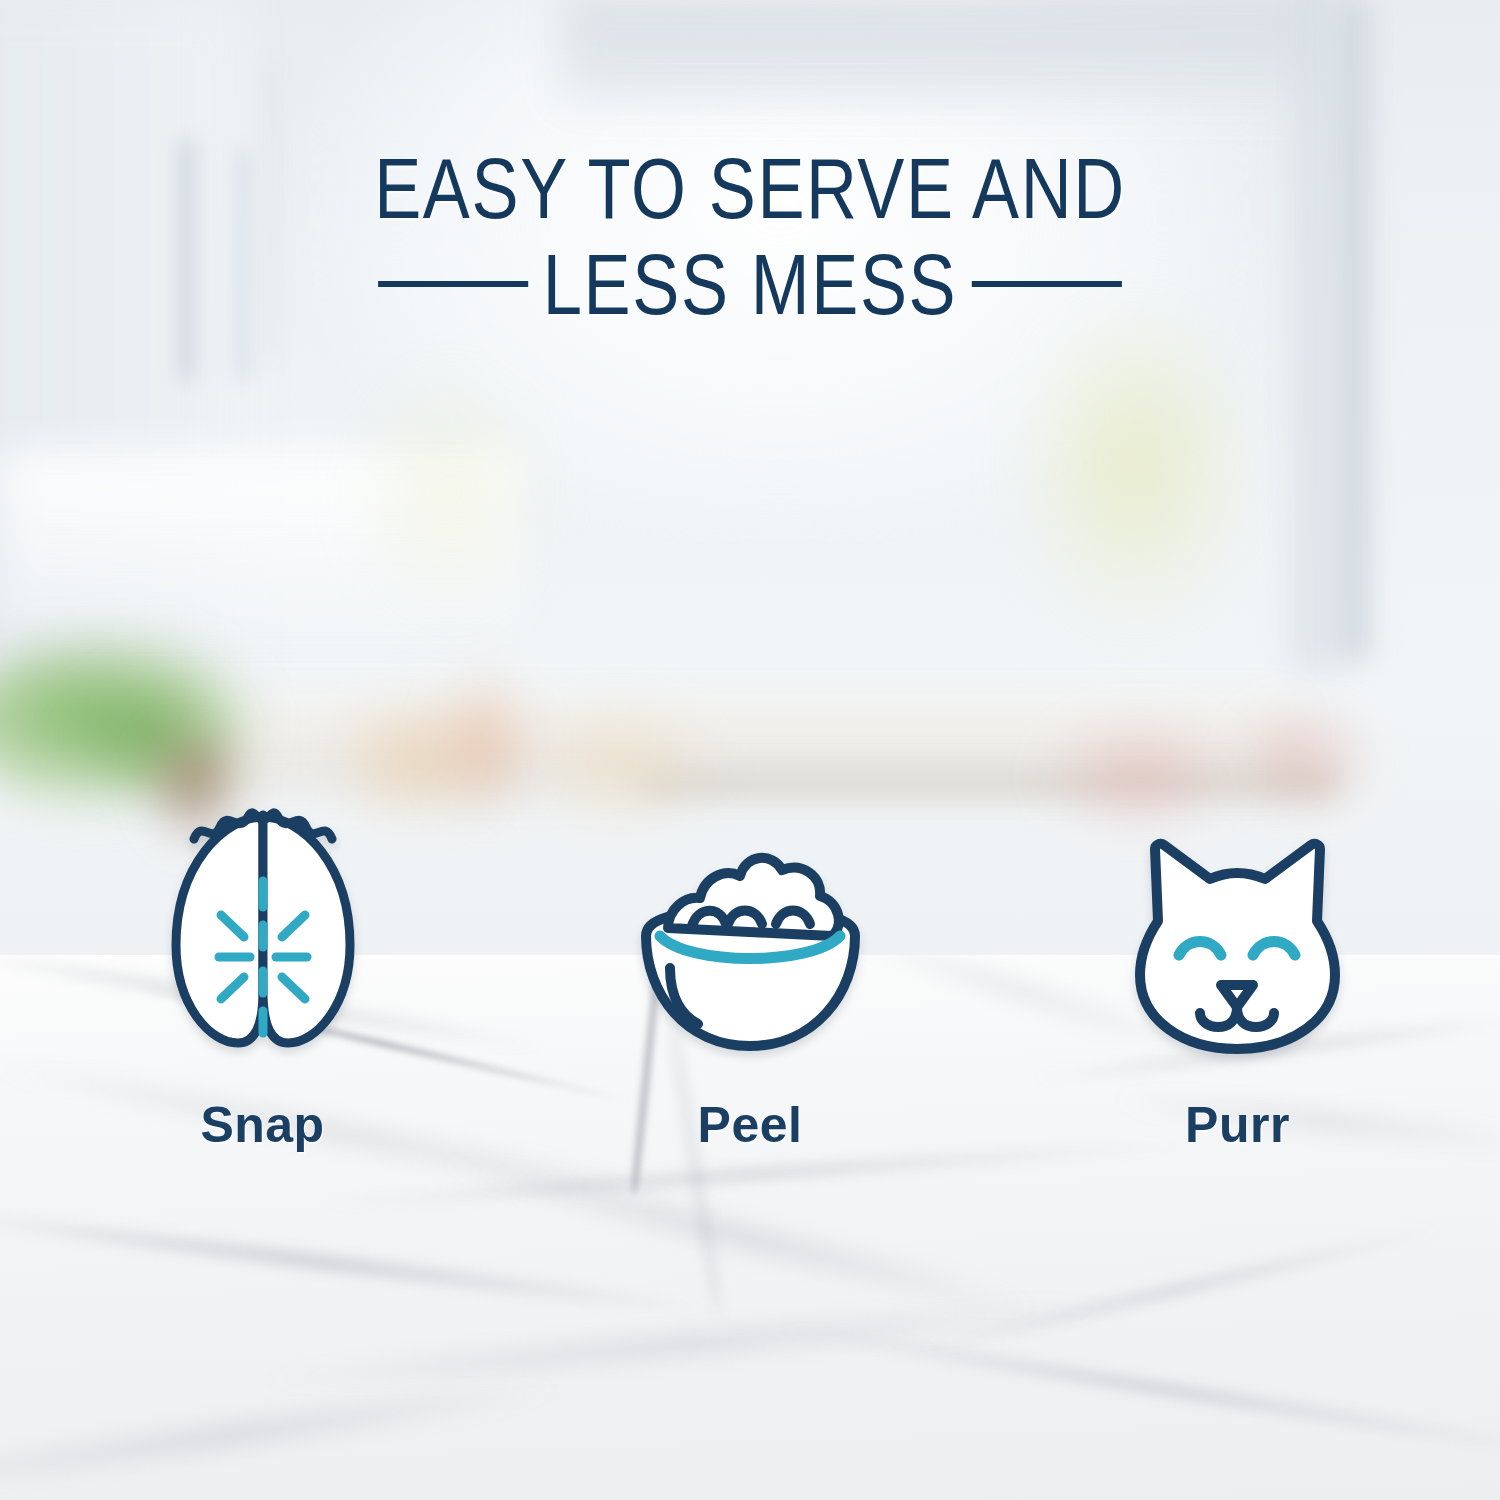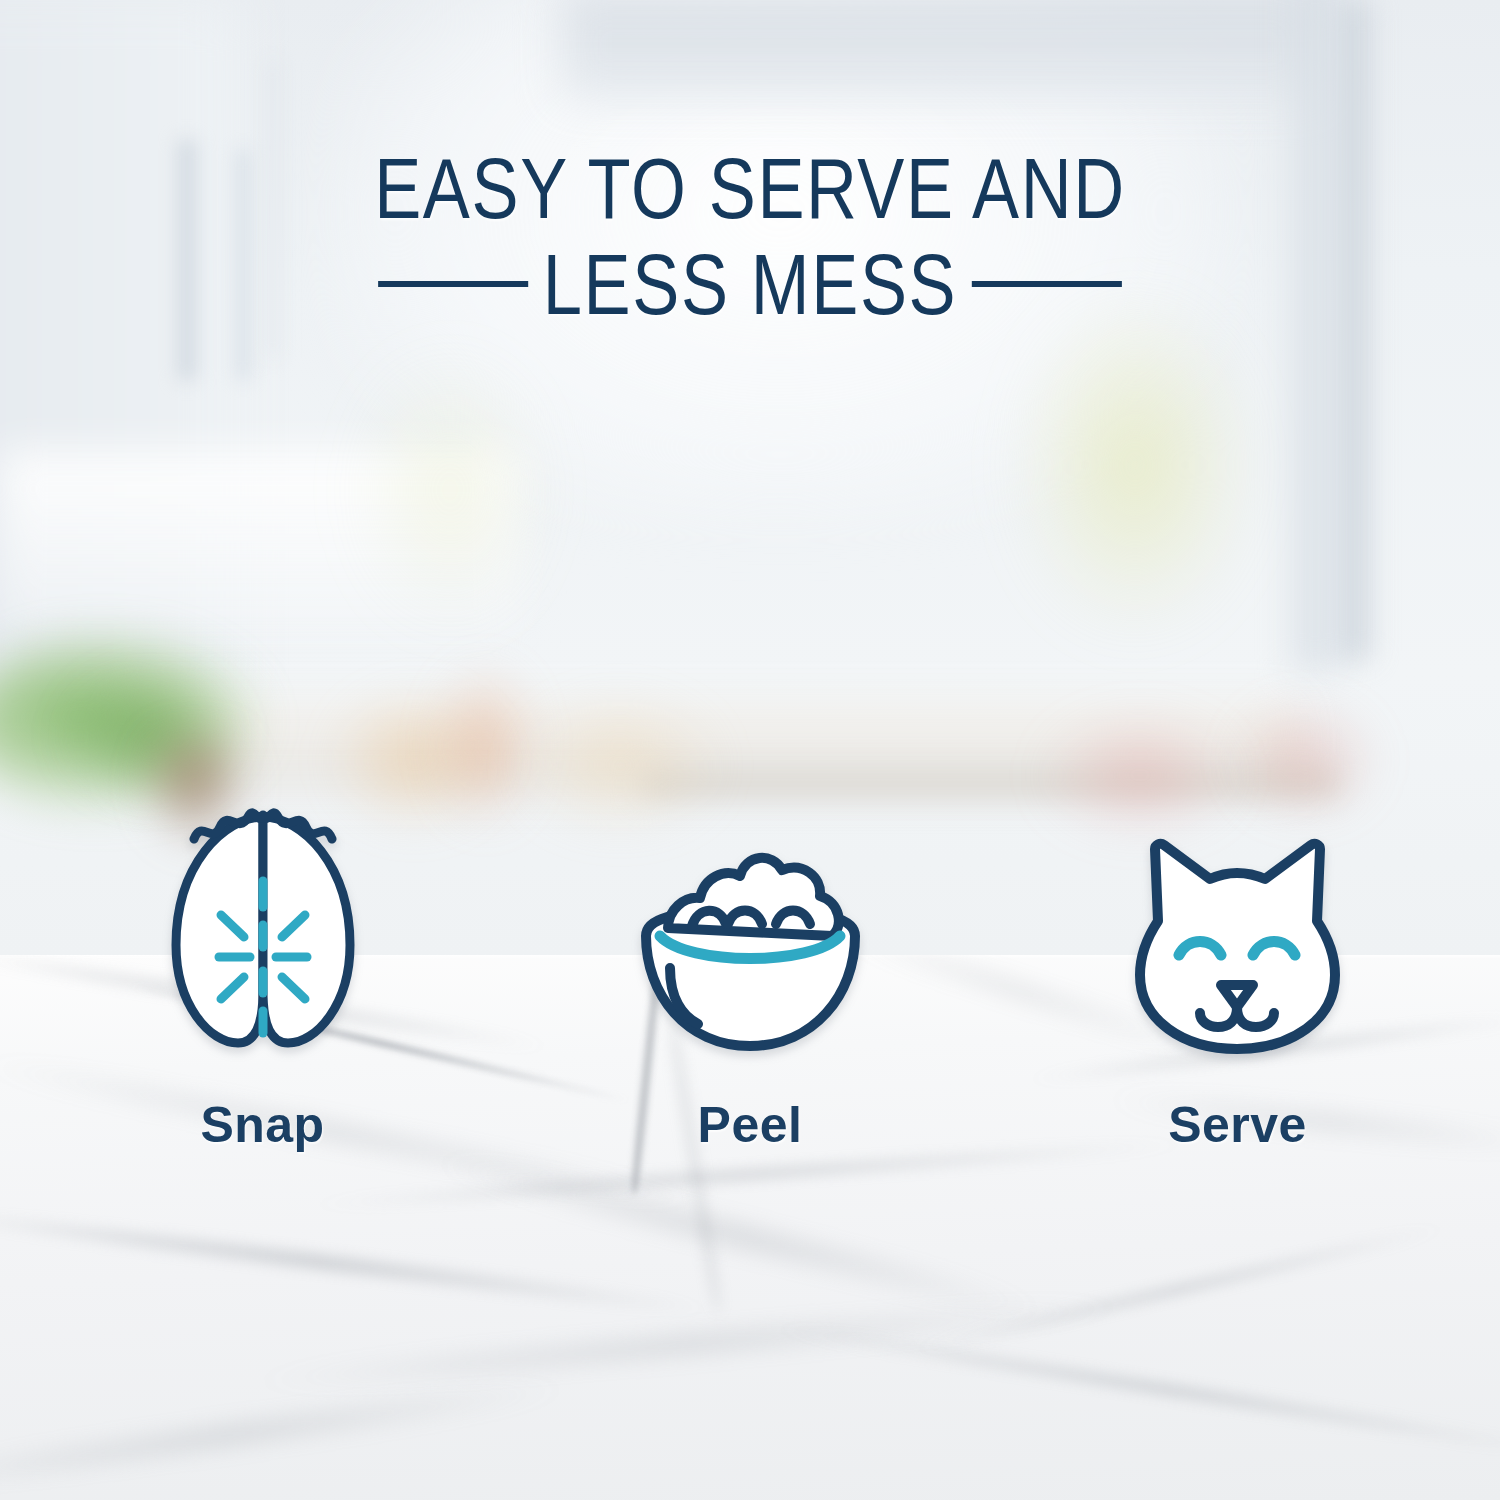--- a/index.html
+++ b/index.html
@@ -398,17 +398,17 @@
           </g>
 
           <path d="M91 150 L123 150 L107 172 Z" stroke="#1b3f63" stroke-width="10" stroke-linejoin="round" fill="none"></path>
 
           <g stroke="#1b3f63" stroke-width="10" stroke-linecap="round" fill="none">
             <path d="M107 172 C 107 186, 98 192, 88 192 C 78 192, 70 186, 70 178"></path>
             <path d="M107 172 C 107 186, 116 192, 126 192 C 136 192, 144 186, 144 178"></path>
           </g>
         </svg>
       </div>
-      <div class="step-label">Serve</div>
+      <div class="step-label">Purr</div>
     </div>
 
   </div>
 </div>
 
 </body></html>

